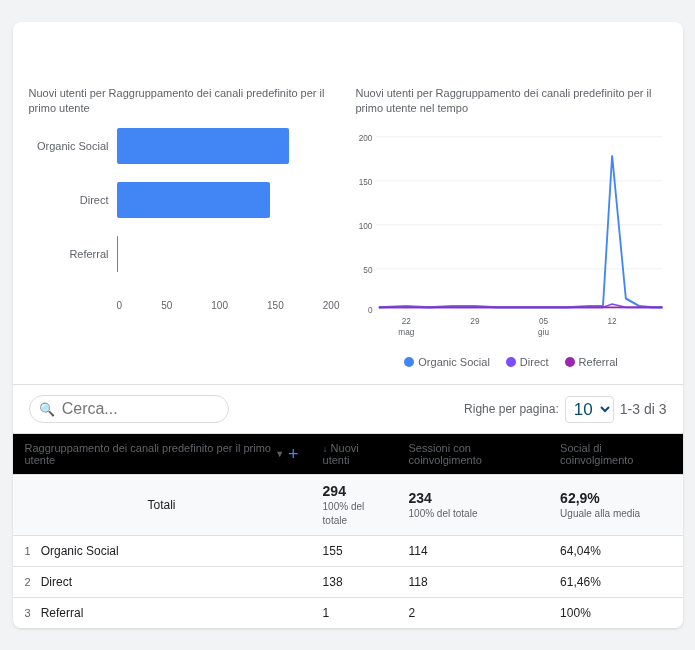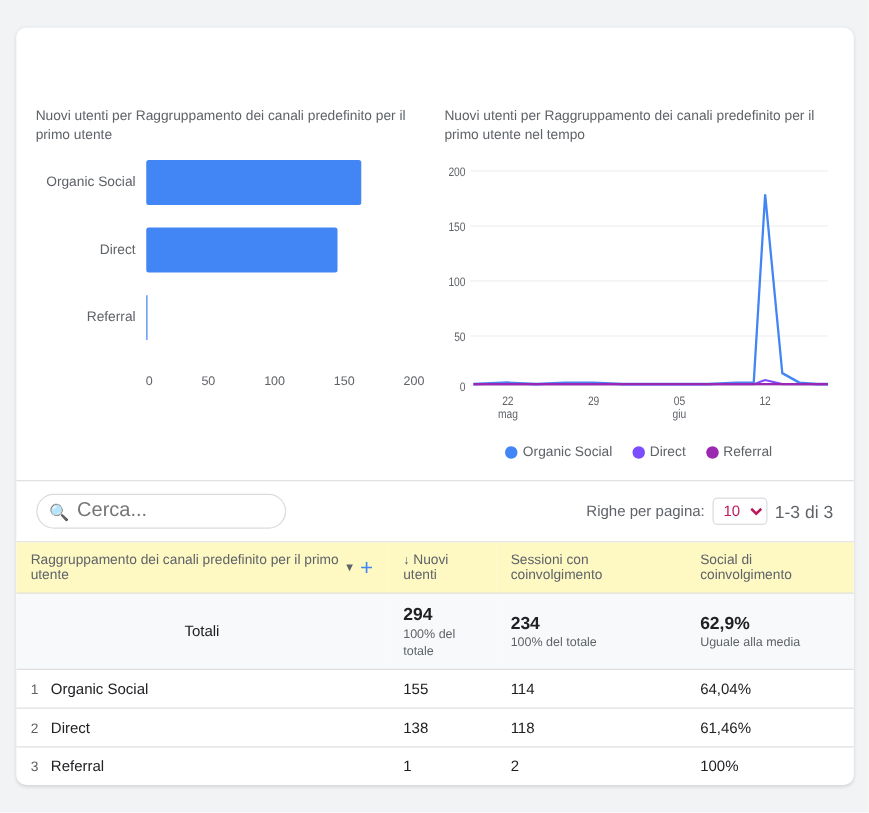--- a/index.html
+++ b/index.html
@@ -142,34 +142,34 @@
       align-items: center;
       gap: 6px;
       font-size: 12px;
       color: #5f6368;
       justify-content: center;
     }
     .rows-select {
       border: 1px solid #dadce0;
       border-radius: 4px;
       padding: 2px 4px;
-      font-size: 12px;
-      color: #be185d;
+      font-size: 17px;
+      color: #0c4a6e;
       background: #fff;
     }
     .page-info {
       font-size: 14px;
       color: #5f6368;
     }
     .data-table {
       width: 100%;
       border-collapse: collapse;
     }
     .data-table th {
-      background: #fef9c3;
+      background: #000000;
       font-size: 11px;
       font-weight: 500;
       color: #5f6368;
       padding: 8px 12px;
       text-align: left;
       border-bottom: 1px solid #e0e0e0;
     }
     .data-table th.numeric {
       text-align: left;
     }

